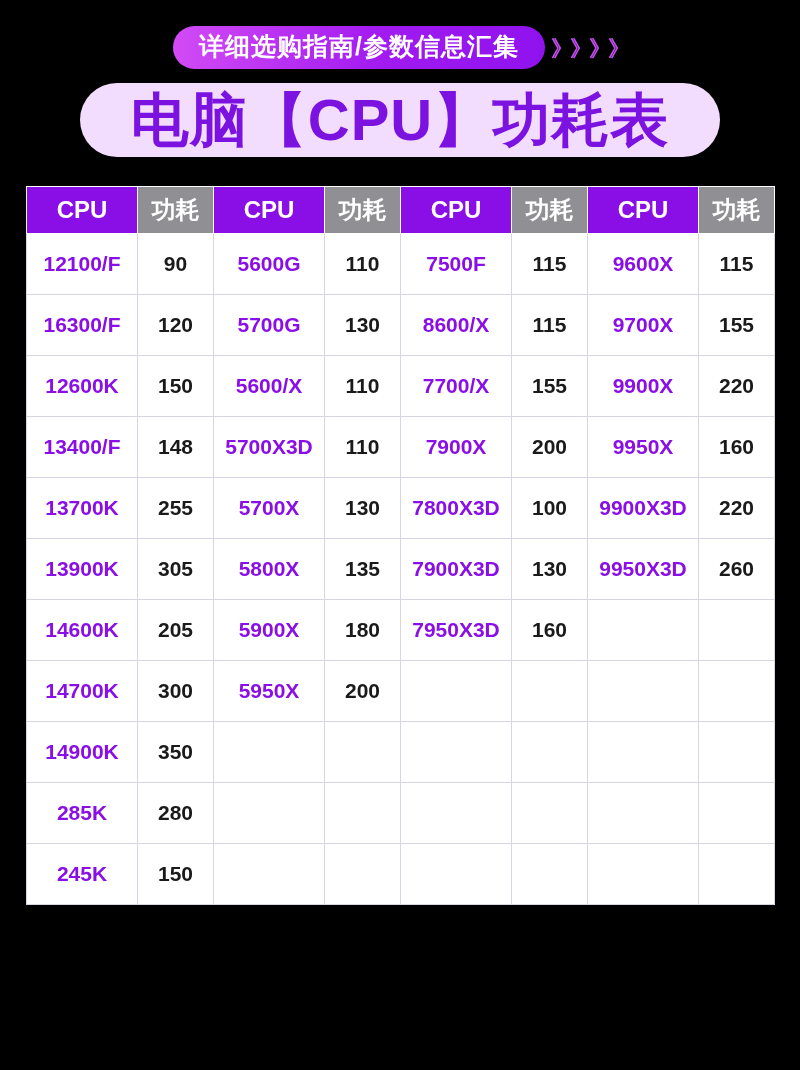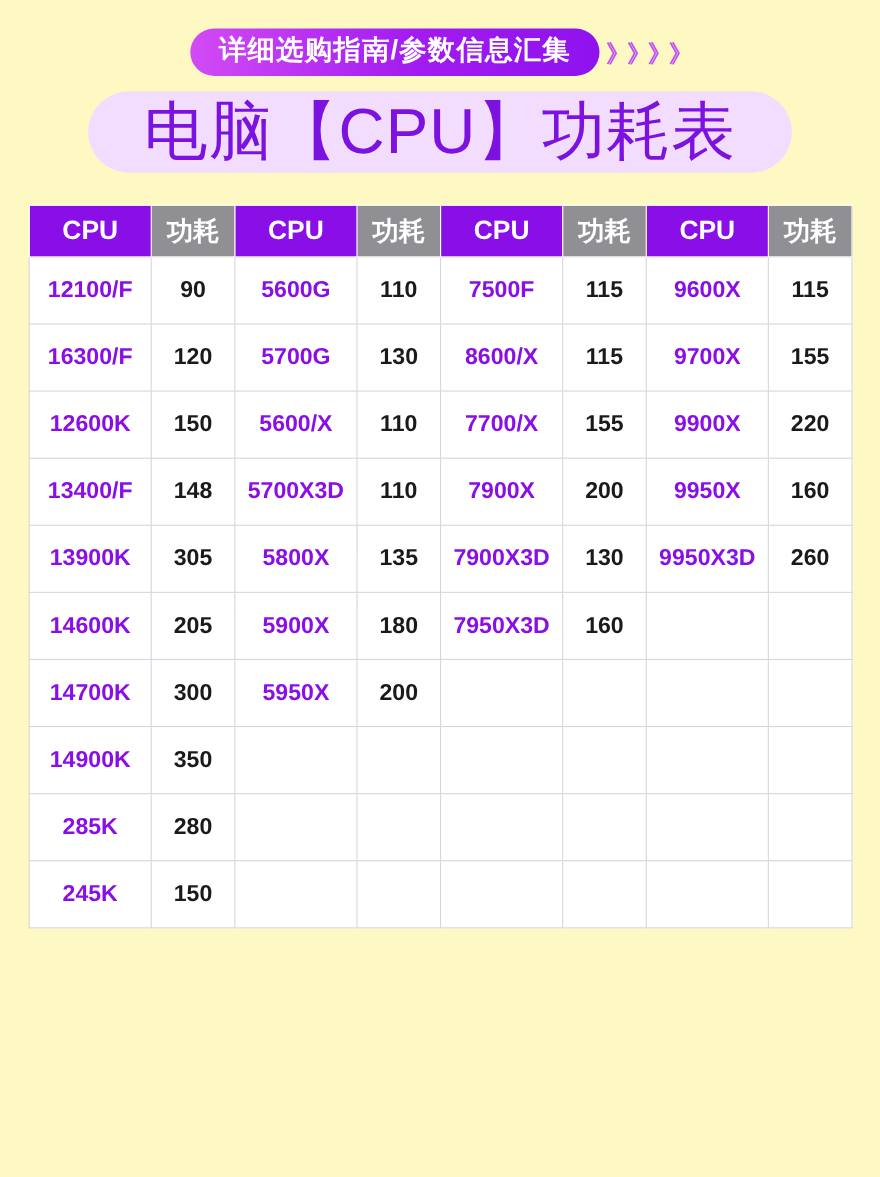--- a/index.html
+++ b/index.html
@@ -5,21 +5,21 @@
   * { box-sizing: border-box; }
   html, body {
     margin: 0; padding: 0;
     width: 800px; height: 1070px;
     background: #ffffff;
     font-family: "Liberation Sans", "DejaVu Sans", sans-serif;
   }
   .page {
     position: relative;
     width: 800px; height: 1070px;
-    background: #fef9c3;
+    background: #000000;
     overflow: hidden;
   }
 
   
   .header {
     padding-top: 26px;
     text-align: center;
   }
   .subtitle-row {
     display: flex;
@@ -59,21 +59,21 @@
     width: 640px;
     height: 74px;
     background: #f2ddff;
     border-radius: 38px;
     z-index: 0;
   }
   .title {
     position: relative;
     z-index: 1;
     font-size: 58px;
-    font-weight: normal;
+    font-weight: bold;
     color: #7b12e0;
     letter-spacing: 1px;
     padding: 4px 34px;
     line-height: 1.15;
     white-space: nowrap;
   }
 
   
   .watermark {
     position: absolute;
@@ -212,20 +212,30 @@
             <td class="c-cpu">13400/F</td>
             <td class="c-pow">148</td>
             <td class="c-cpu">5700X3D</td>
             <td class="c-pow">110</td>
             <td class="c-cpu">7900X</td>
             <td class="c-pow">200</td>
             <td class="c-cpu">9950X</td>
             <td class="c-pow">160</td>
           </tr>
           <tr>
+            <td class="c-cpu">13700K</td>
+            <td class="c-pow">255</td>
+            <td class="c-cpu">5700X</td>
+            <td class="c-pow">130</td>
+            <td class="c-cpu">7800X3D</td>
+            <td class="c-pow">100</td>
+            <td class="c-cpu">9900X3D</td>
+            <td class="c-pow">220</td>
+          </tr>
+          <tr>
             <td class="c-cpu">13900K</td>
             <td class="c-pow">305</td>
             <td class="c-cpu">5800X</td>
             <td class="c-pow">135</td>
             <td class="c-cpu">7900X3D</td>
             <td class="c-pow">130</td>
             <td class="c-cpu">9950X3D</td>
             <td class="c-pow">260</td>
           </tr>
           <tr>

